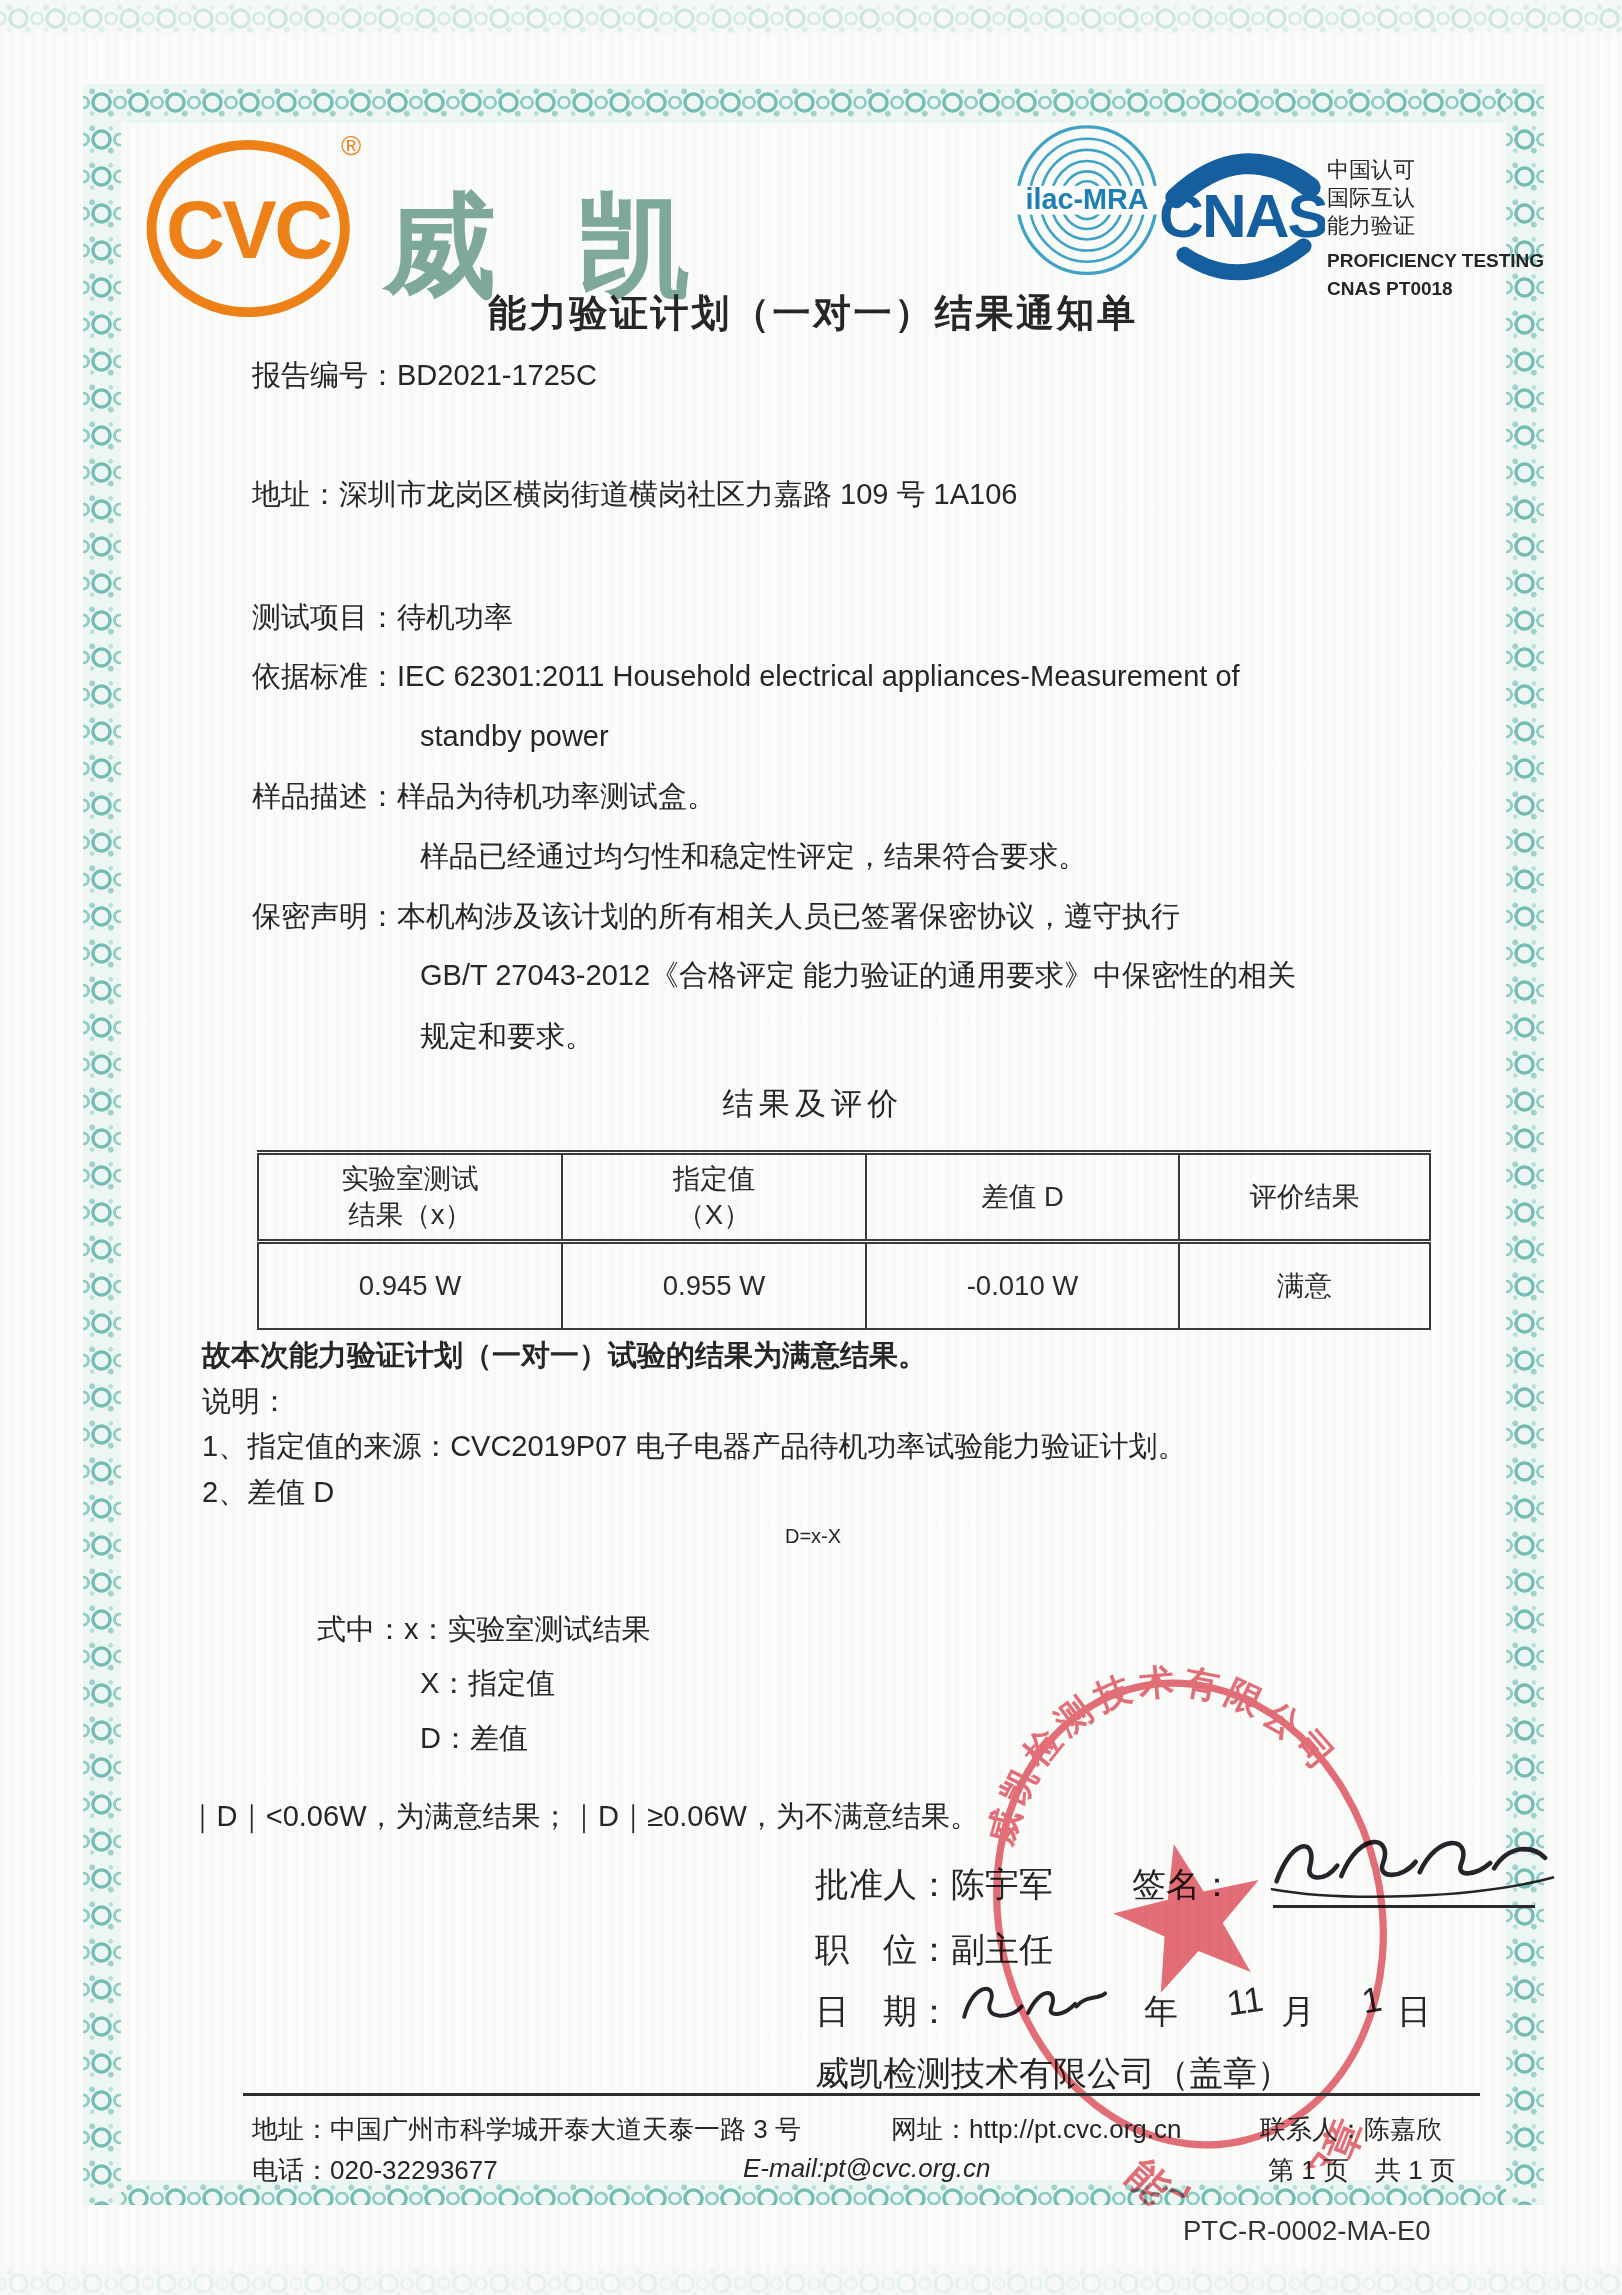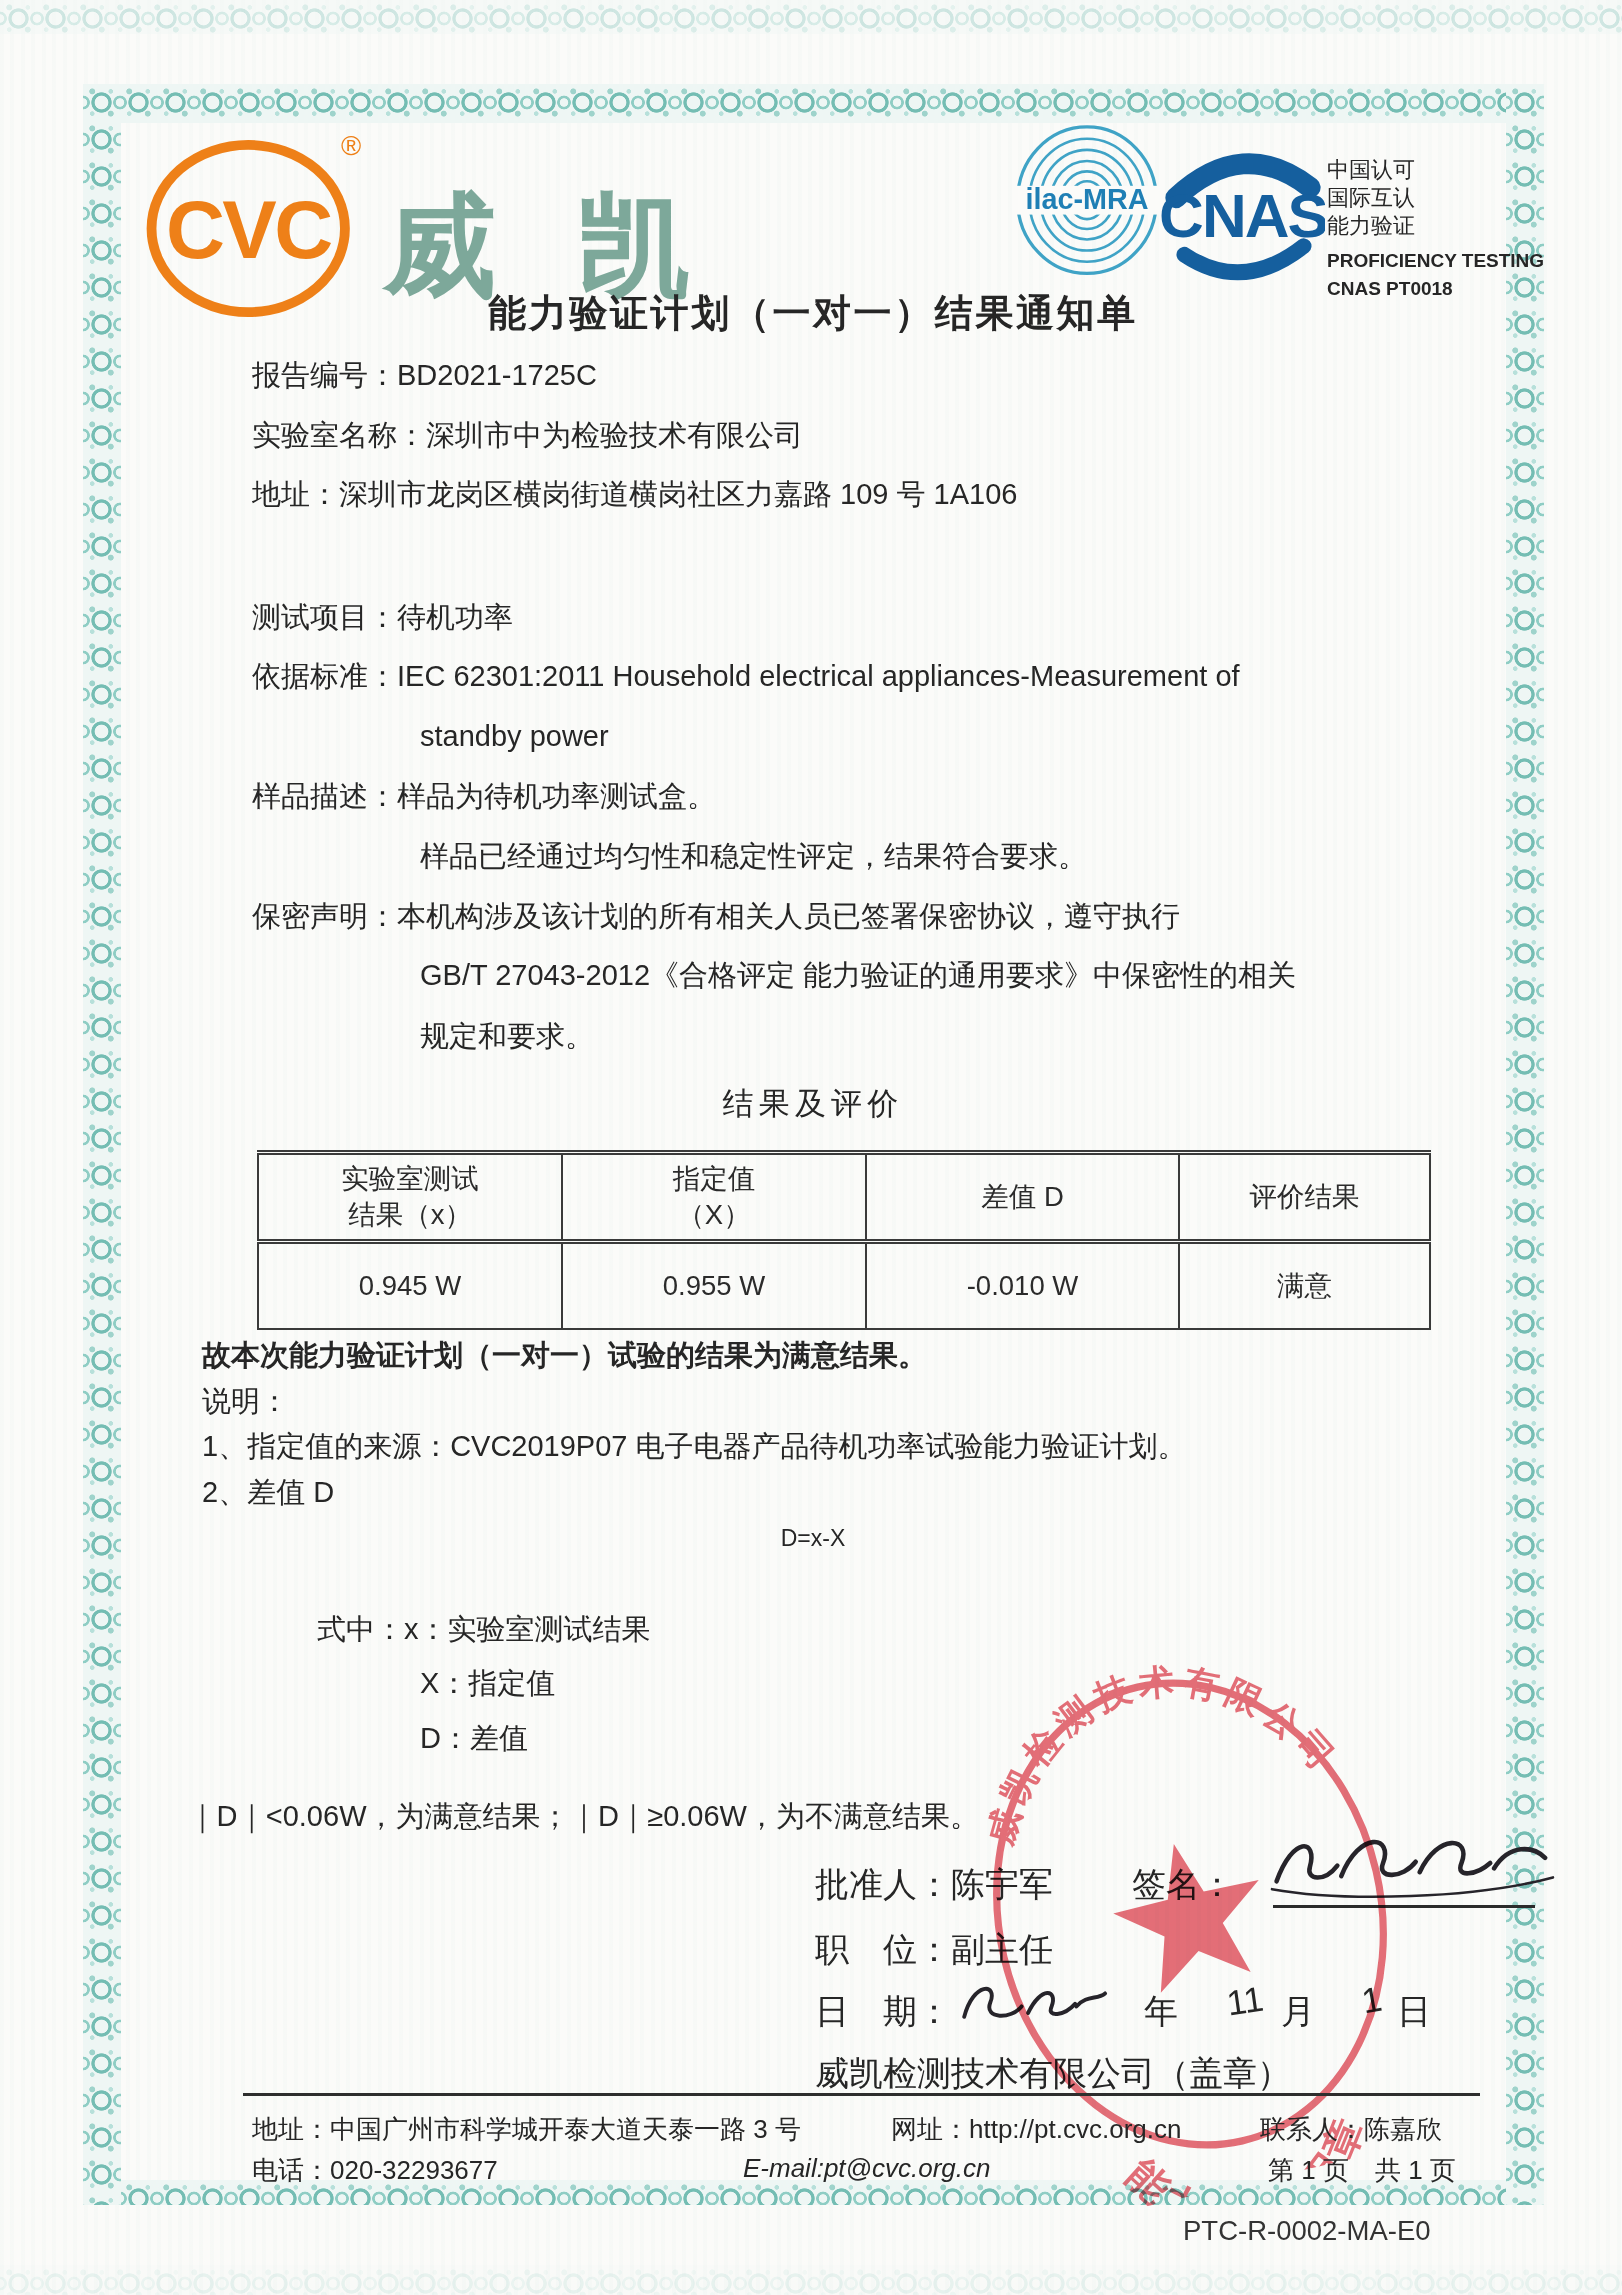--- a/index.html
+++ b/index.html
@@ -85,23 +85,20 @@
   <div class="abs small-acc-en" style="left:1327px;top:247px;">
     <div>PROFICIENCY TESTING</div>
     <div>CNAS PT0018</div>
   </div>
 
   <div class="abs center bold" style="left:121px;top:288px;width:1384px;font-size:38px;letter-spacing:2.6px;">能力验证计划（一对一）结果通知单</div>
 
   <div class="abs line" style="left:252px;top:357px;">
     <span>报告编号：</span><span>BD2021-1725C</span>
   </div>
-  <div class="abs line" style="left:252px;top:417px;">
-    <span>实验室名称：</span><span>深圳市中为检验技术有限公司</span>
-  </div>
   <div class="abs line" style="left:252px;top:476px;">
     <span>地址：</span><span>深圳市龙岗区横岗街道横岗社区力嘉路 109 号 1A106</span>
   </div>
 
   <div class="abs line" style="left:252px;top:599px;">
     <span>测试项目：</span><span>待机功率</span>
   </div>
   <div class="abs line" style="left:252px;top:658px;">
     <span>依据标准：</span><span>IEC 62301:2011 Household electrical appliances-Measurement of</span>
   </div>
@@ -146,21 +143,21 @@
         <td>-0.010 W</td>
         <td>满意</td>
       </tr>
     </tbody>
   </table>
 
   <div class="abs line bold" style="left:202px;top:1337px;">故本次能力验证计划（一对一）试验的结果为满意结果。</div>
   <div class="abs line" style="left:202px;top:1383px;">说明：</div>
   <div class="abs line" style="left:202px;top:1428px;">1、指定值的来源：CVC2019P07 电子电器产品待机功率试验能力验证计划。</div>
   <div class="abs line" style="left:202px;top:1474px;">2、差值 D</div>
-  <div class="abs center" style="left:121px;top:1525px;width:1384px;font-size:23px;">D=x-X</div>
+  <div class="abs center" style="left:121px;top:1525px;width:1384px;font-size:20px;">D=x-X</div>
   <div class="abs line" style="left:317px;top:1611px;">式中：x：实验室测试结果</div>
   <div class="abs line" style="left:420px;top:1665px;">X：指定值</div>
   <div class="abs line" style="left:420px;top:1720px;">D：差值</div>
   <div class="abs line" style="left:188px;top:1798px;">｜D｜&lt;0.06W，为满意结果；｜D｜≥0.06W，为不满意结果。</div>
 
   <div class="abs sig-text" style="left:815px;top:1862px;">
     <span>批准人：</span><span>陈宇军</span>
   </div>
   <div class="abs sig-text" style="left:1132px;top:1862px;">签名：</div>
   <div class="abs" style="left:1273px;top:1905px;width:262px;height:3.3px;background:#2b2b2b;"></div>

